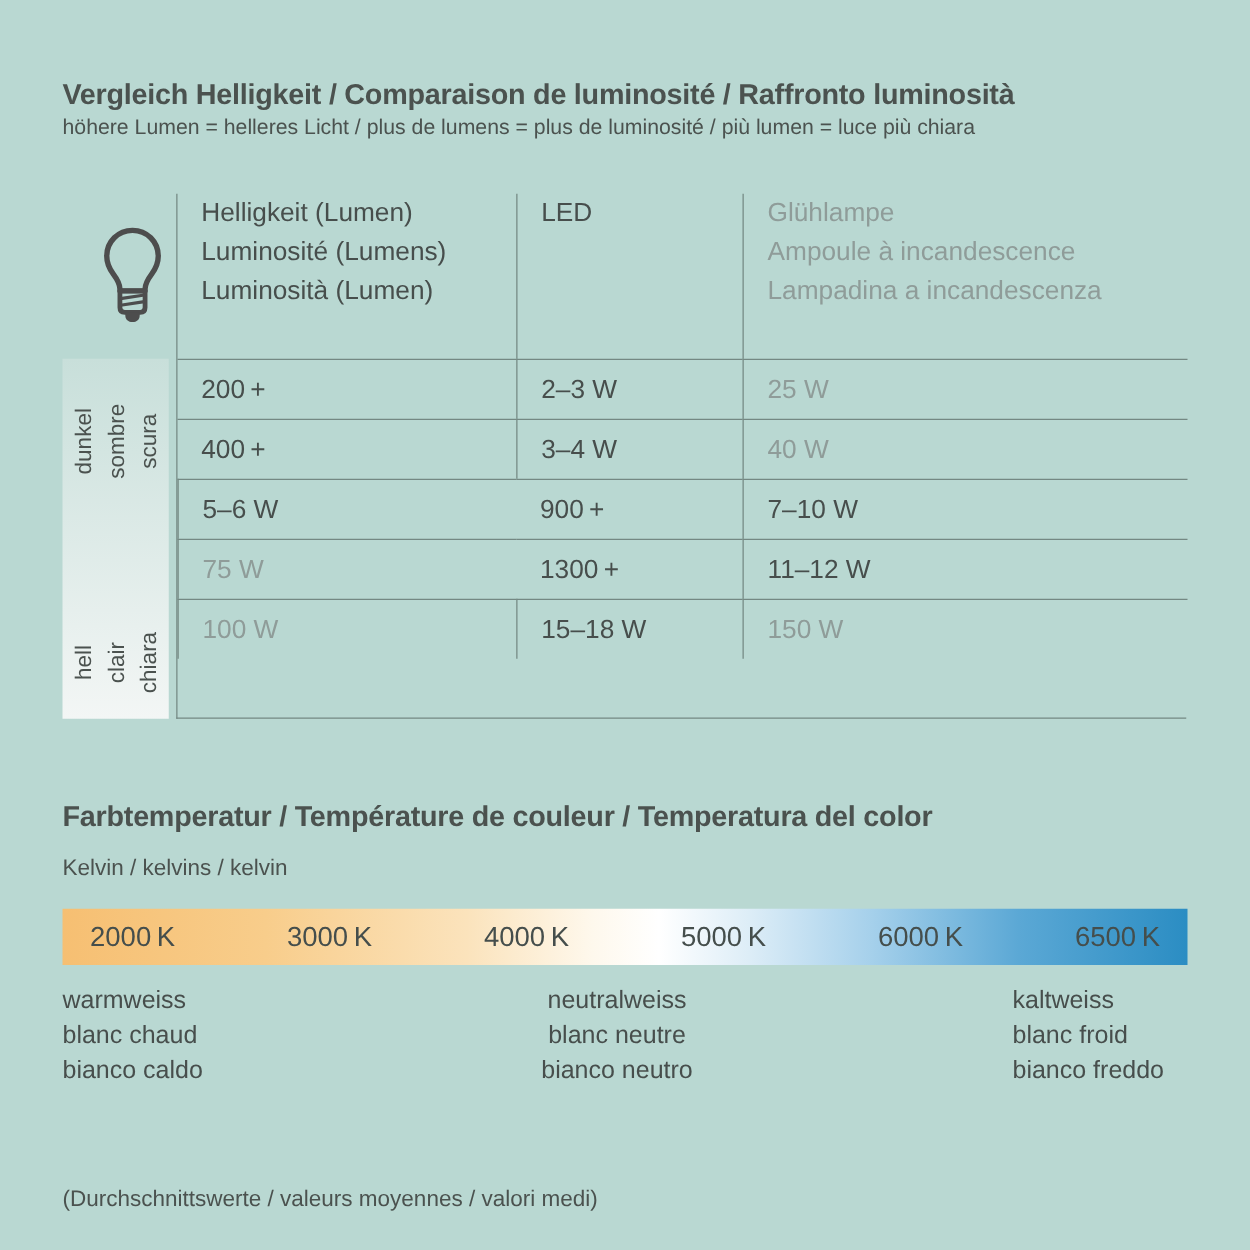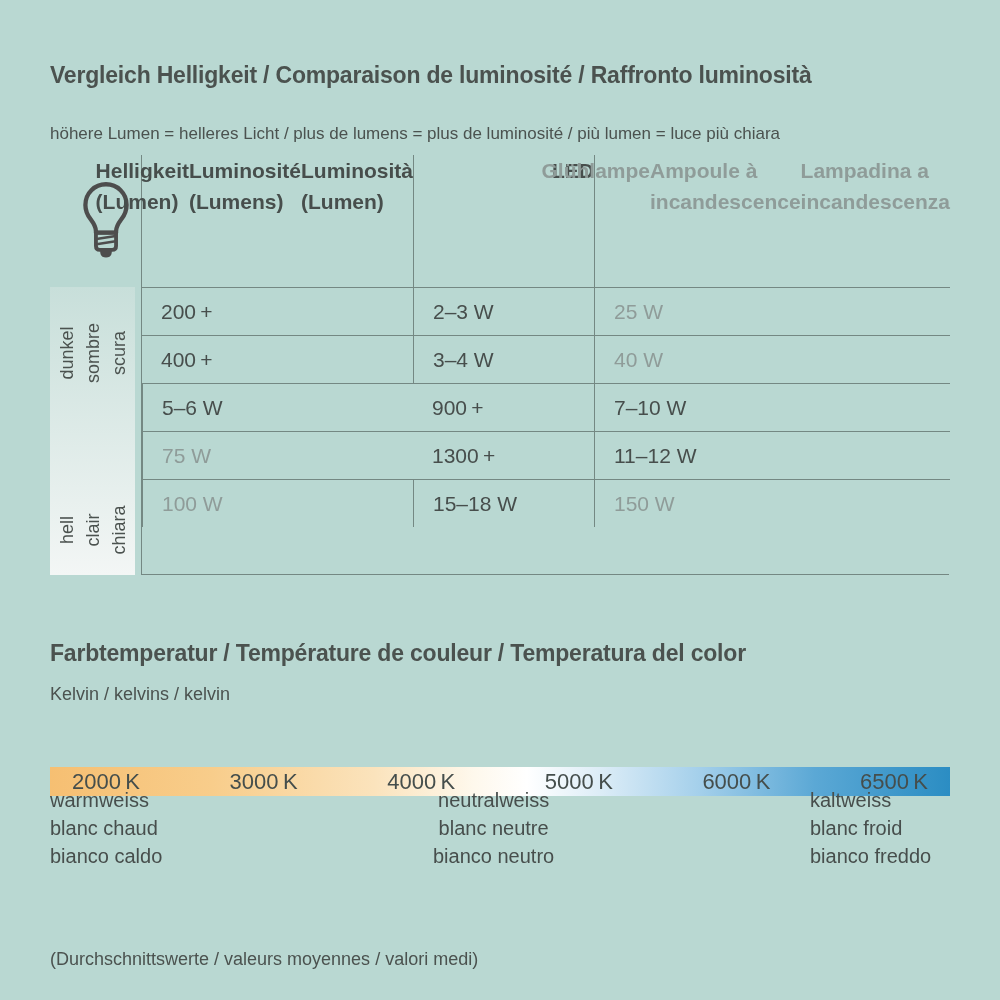--- a/index.html
+++ b/index.html
@@ -47,48 +47,47 @@
     box-sizing:border-box;
   }
   .cell{
     display:flex;align-items:center;padding-left:19px;
     font-size:21px;color:var(--cell);box-sizing:border-box;
   }
   .cell.mid,.cell.right{border-left:1px solid var(--line);}
   .cell.rowline{border-top:1px solid var(--line);}
   .cell.right{color:var(--muted);}
   .hdr{
-    flex-direction:row;justify-content:flex-end;align-items:flex-start;
-    font-weight:bold;line-height:31px;font-size:21px;
+    flex-direction:column;justify-content:flex-start;align-items:flex-start;
+    font-weight:normal;line-height:31px;font-size:21px;
   }
   .hdr.right{color:var(--muted);}
 
   
   .temp-bar{
-    left:50px;top:727px;width:900px;height:29px;
+    left:50px;top:727px;width:900px;height:45px;
     display:flex;justify-content:space-between;align-items:center;
     padding:0 22px;box-sizing:border-box;
     font-size:22px;color:#454e4c;
     background:linear-gradient(90deg,#f6bf72,#2b8dc3); 
-    margin-top:40px;
   }
   .tick{white-space:nowrap;}
   .legend{top:786px;font-size:20px;line-height:28px;color:var(--cell);}
   .legend-warm{left:50px;}
   .legend-neutral{left:433px;text-align:center;}
   .legend-cold{left:810px;}
   .footer{left:50px;top:949px;font-size:18px;color:var(--ink);white-space:nowrap;}
 </style>
 </head>
 <body>
 
 <div class="page">
 
   <div class="abs title" style="top:62px">Vergleich Helligkeit / Comparaison de luminosité / Raffronto luminosità</div>
-  <div class="abs subtitle" style="top:124px">höhere Lumen = helleres Licht / plus de lumens = plus de luminosité / più lumen = luce più chiara</div>
+  <div class="abs subtitle" style="top:92px">höhere Lumen = helleres Licht / plus de lumens = plus de luminosité / più lumen = luce più chiara</div>
 
   <div class="abs table-wrap">
 
     <svg class="bulb" width="52" height="92" viewBox="0 0 52 96" fill="none">
       <path d="M15.5 56 v-1.5 c0-5 -2.5-8.5 -5.5-12.5 C6.5 37.5 4.5 32.5 4.5 27
                C4.5 14.8 14.1 5.5 26 5.5 c11.9 0 21.5 9.3 21.5 21.5
                c0 5.5 -2 10.5 -5.5 15 c-3 4 -5.5 7.5 -5.5 12.5 V56 Z" stroke="#4d4d4d" stroke-width="4.5" stroke-linejoin="round"></path>
       <path d="M15.5 56 H36.5 V70 q0 4 -4 4 H19.5 q-4 0 -4 -4 Z" stroke="#4d4d4d" stroke-width="4" stroke-linejoin="round"></path>
       <path d="M16 62.5 l20 -3 M16 68 l20 -3" stroke="#4d4d4d" stroke-width="2.6"></path>
       <path d="M20 74 h12 v2.5 c0 3.5 -2.5 5.5 -6 5.5 c-3.5 0 -6 -2 -6 -5.5 Z" fill="#4d4d4d"></path>

